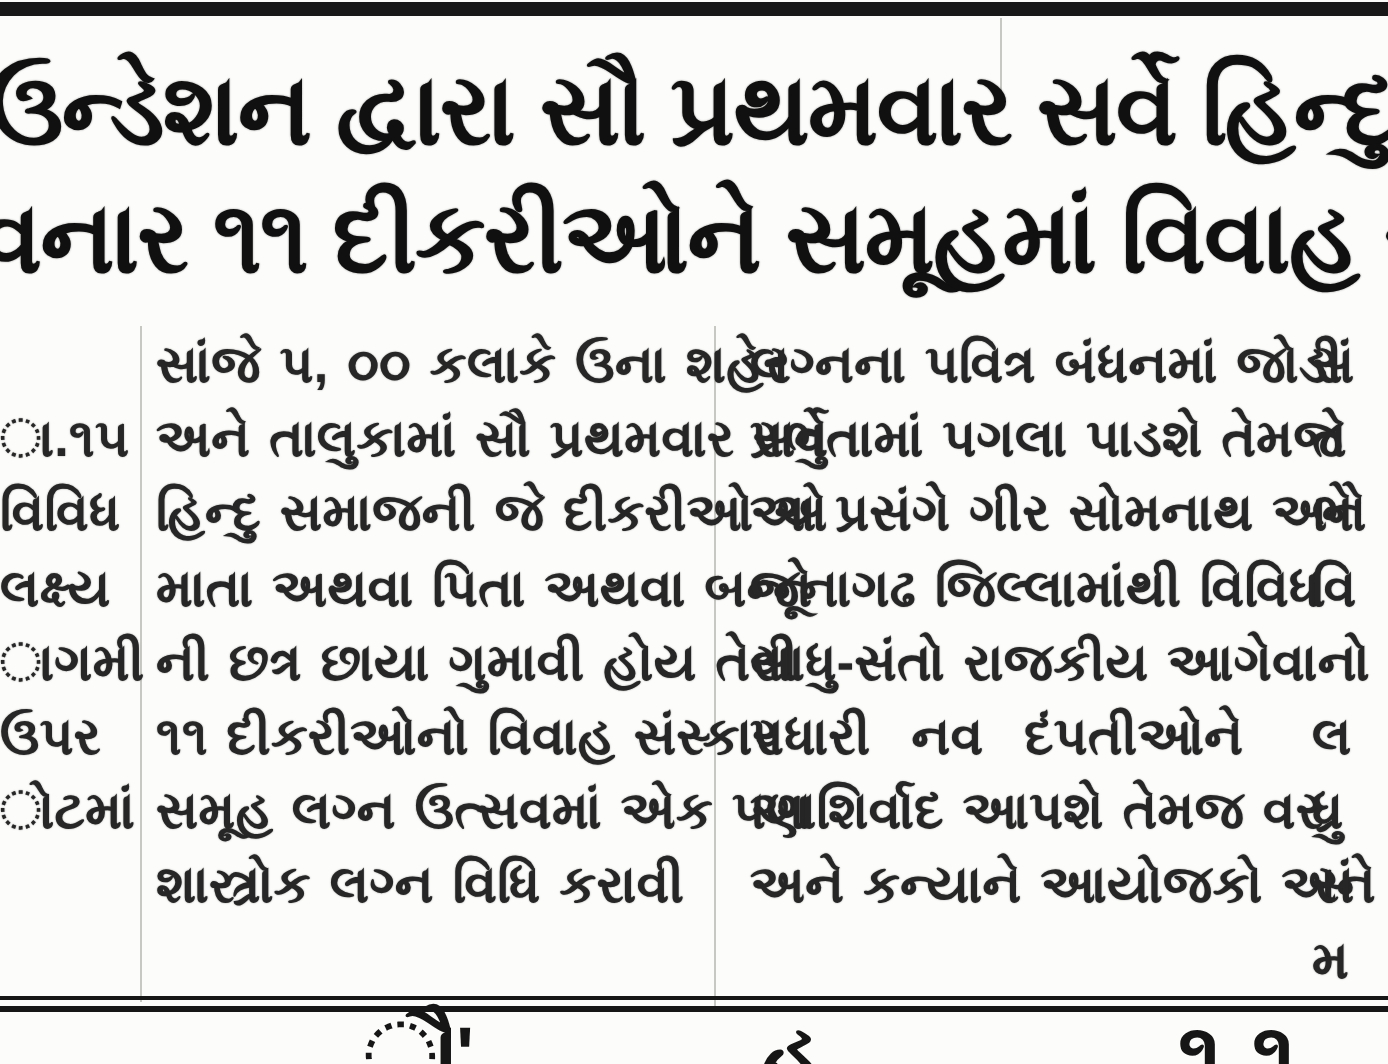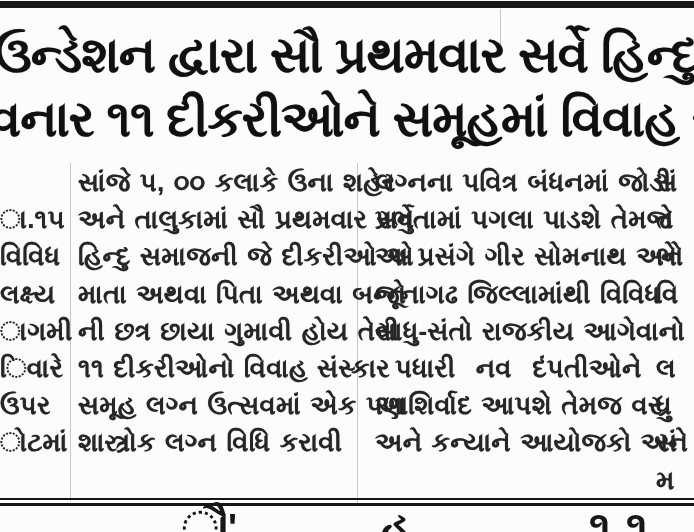--- a/index.html
+++ b/index.html
@@ -35,21 +35,21 @@
   .col{position:absolute;top:164px;font-size:26px;font-weight:600;}
   .col .ln{
     height:37.2px;line-height:37.2px;white-space:nowrap;
     color:#262626;
     text-shadow:0 0 .8px rgba(35,35,35,.55);
     letter-spacing:.2px;
   }
   .col-leftfrag{left:0;width:58px;text-align:left;}
   .col-middle{left:78px;width:280px;word-spacing:2px;}
   .col-right{left:375px;width:268px;word-spacing:2px;}
-  .col-right .ln-wide{word-spacing:13px;padding-left:20px;}
+  .col-right .ln-wide{word-spacing:13px;}
   .col-rightfrag{left:656px;width:60px;}
   
   .rule{position:absolute;left:0;width:694px;background:#161616;}
   .rule-a{top:498px;height:2px;}
   .rule-b{top:503px;height:3px;}
   
   .bf{
     position:absolute;top:505px;
     font-size:46px;font-weight:700;color:#161616;
     line-height:1;white-space:nowrap;
@@ -73,21 +73,20 @@
 
   <div class="fv fv-left"></div>
   <div class="fv fv-mid"></div>
 
   <div class="col col-leftfrag">
     <div class="ln"></div>
     <div class="ln">ા.૧૫</div>
     <div class="ln">વિવિધ</div>
     <div class="ln">લક્ષ્ય</div>
     <div class="ln">ાગમી</div>
-    <div class="ln">િવારે</div>
     <div class="ln">ઉપર</div>
     <div class="ln">ોટમાં</div>
   </div>
 
   <div class="col col-middle">
     <div class="ln">સાંજે પ, ૦૦ કલાકે ઉના શહેર</div>
     <div class="ln">અને તાલુકામાં સૌ પ્રથમવાર સર્વે</div>
     <div class="ln">હિન્દુ સમાજની જે દીકરીઓ એ</div>
     <div class="ln">માતા અથવા પિતા અથવા બન્ને</div>
     <div class="ln">ની છત્ર છાયા ગુમાવી હોય તેવી</div>

